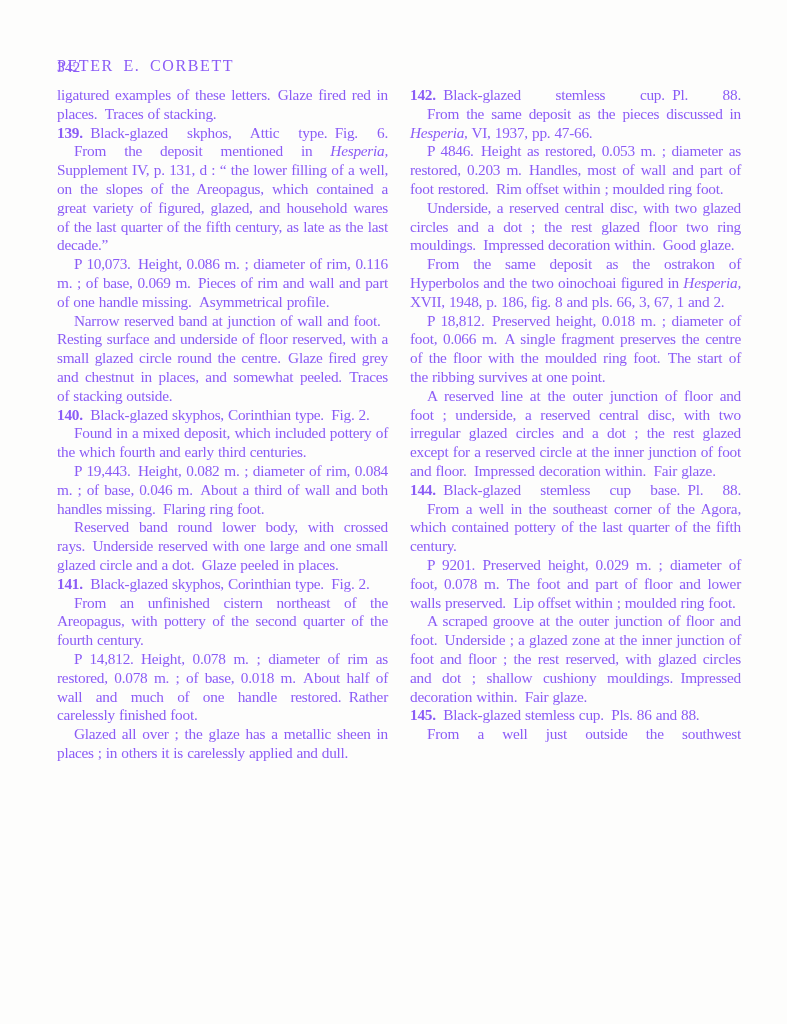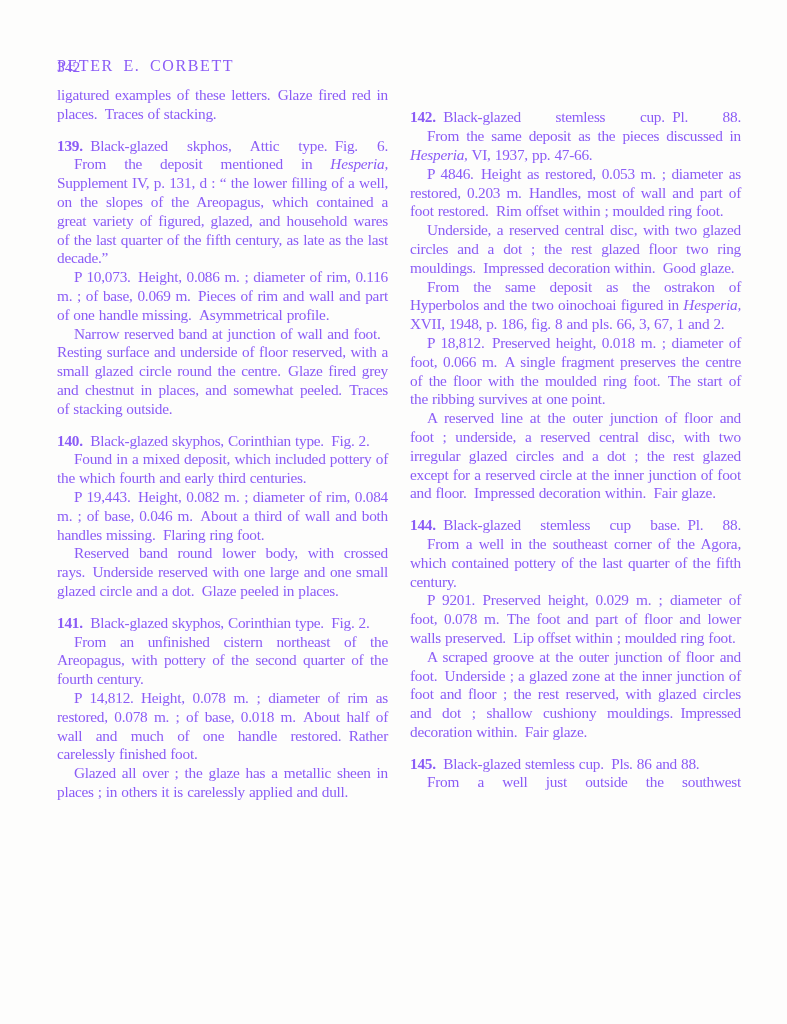--- a/index.html
+++ b/index.html
@@ -34,36 +34,35 @@
     font-size: 16px;
     letter-spacing: 1.6px;
     word-spacing: 4px;
   }
   .columns {
     position: absolute;
     top: 86px;
     left: 57px;
     display: flex;
     gap: 22px;
-    align-items: center;
   }
   .col {
     width: 331px;
   }
   .col p {
     margin: 0;
     font-size: 15.3px;
     line-height: 18.8px;
     letter-spacing: -0.25px;
     word-spacing: 0.5px;
     text-align: justify;
   }
   .col p.body { text-indent: 17px; }
   .col p.cont { text-indent: 0; }
-  .col p.entry { margin-top: 13px; text-indent: 0; }
+  .col p.entry { text-indent: 0; }
   .col p.entry b { font-weight: bold; }
   .col p i { font-style: italic; }
   .col p.jl { text-align-last: justify; }
 </style>
 </head>
 <body>
 
 <div class="page">
   <div class="header">
     <span class="page-number">342</span>

